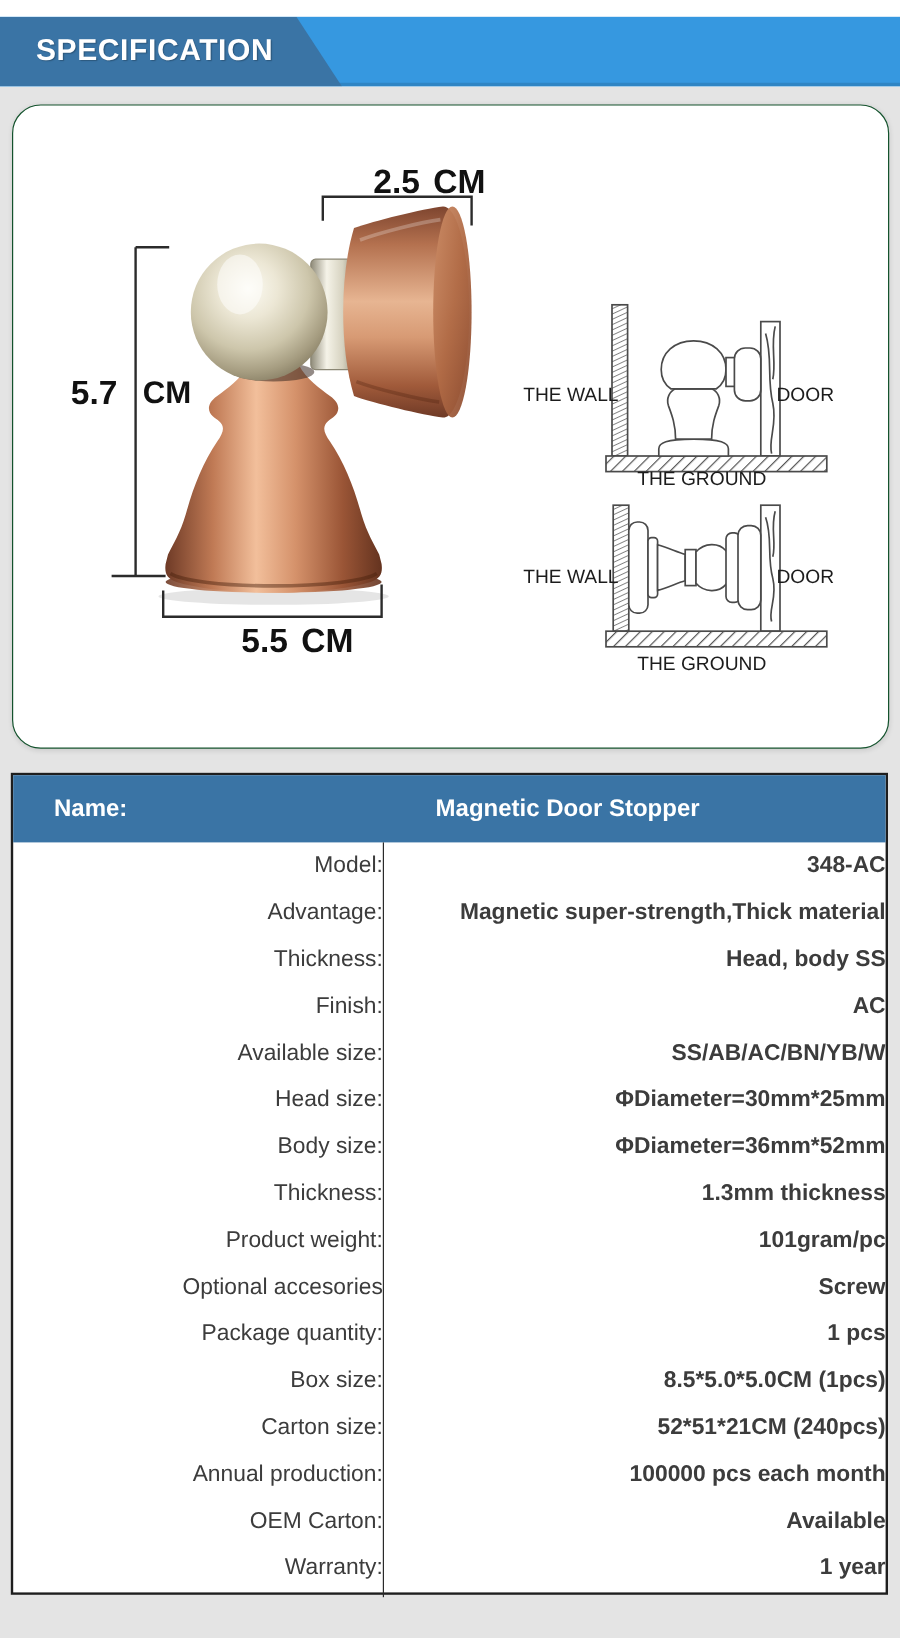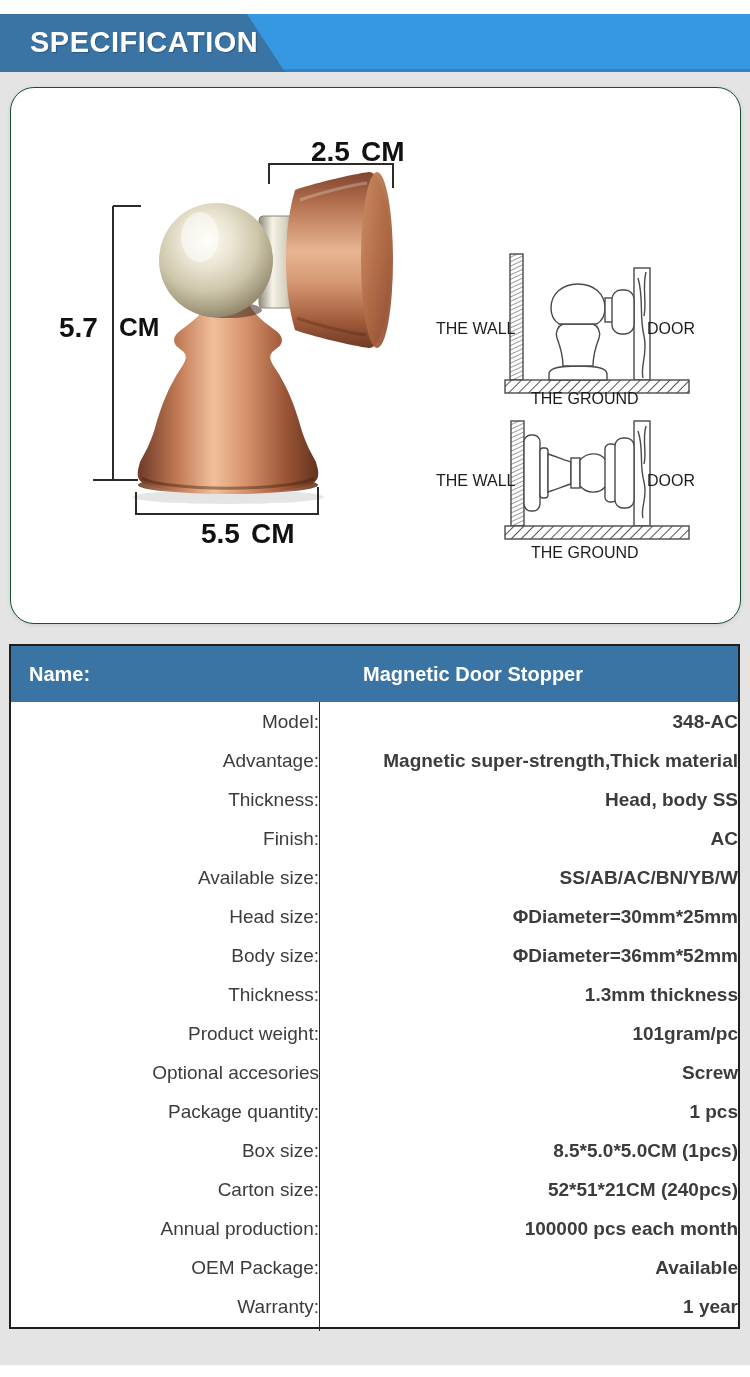--- a/index.html
+++ b/index.html
@@ -8,38 +8,38 @@
     font-family:"Liberation Sans", sans-serif;overflow:hidden;
   }
   .gray-bg{position:absolute;left:0;top:72px;width:750px;height:1293px;background:#e4e4e4;}
 
   
   .banner{position:absolute;left:0;top:14px;width:750px;height:58px;background:#3698e0;
     box-shadow:inset 0 -3px 0 rgba(0,0,0,.12);}
   .banner .dark{position:absolute;inset:0;background:#3a74a5;
     clip-path:polygon(0 0,247px 0,285px 100%,0 100%);}
   .banner .title{position:absolute;left:30px;top:0;line-height:56px;color:#ffffff;
-    font-size:29px;font-weight:bold;letter-spacing:.5px;text-shadow:1px 1px 1px rgba(0,0,0,.25);}
+    font-size:25px;font-weight:bold;letter-spacing:.5px;text-shadow:1px 1px 1px rgba(0,0,0,.25);}
 
   
   .card{position:absolute;left:10px;top:87px;width:729px;height:535px;background:#ffffff;
     border:1px solid #14532d;border-radius:24px;box-shadow:0 1px 4px rgba(0,0,0,.10);}
   .card svg{position:absolute;left:0;top:0;}
 
   svg text{font-family:"Liberation Sans", sans-serif;}
   .dim{font-size:28px;font-weight:bold;fill:#111;}
   .dim-sm{font-size:26px;font-weight:bold;fill:#111;}
   .diag-label{font-size:16px;fill:#1c1c1c;}
 
   
   .spec-table{position:absolute;left:9px;top:644px;width:727px;height:681px;background:#ffffff;
     border:2px solid #1e1e1e;}
   .spec-header{display:flex;height:56px;background:#3a74a5;color:#ffffff;
     font-size:20px;font-weight:bold;line-height:56px;}
-  .spec-header .hl{width:308px;padding-left:18px;box-sizing:border-box;}
+  .spec-header .hl{width:308px;padding-left:34px;box-sizing:border-box;}
   .spec-header .hv{flex:1;padding-left:44px;}
   .spec-body{position:relative;}
   .divider{position:absolute;left:308px;top:0;bottom:-5px;width:1px;background:#2a2a2a;}
   .spec-row{display:flex;height:39px;line-height:39px;font-size:19px;color:#3c3c3c;text-align:right;}
   .spec-row .cell{white-space:nowrap;overflow:hidden;}
   .spec-row .label{width:308px;padding-left:37px;box-sizing:border-box;}
   .spec-row .value{flex:1;padding-left:44px;font-weight:bold;}
 </style>
 </head>
 <body>
@@ -224,21 +224,21 @@
       </div>
       <div class="spec-row">
         <div class="cell label">Carton size:</div>
         <div class="cell value">52*51*21CM (240pcs)</div>
       </div>
       <div class="spec-row">
         <div class="cell label">Annual production:</div>
         <div class="cell value">100000 pcs each month</div>
       </div>
       <div class="spec-row">
-        <div class="cell label">OEM Package:</div>
+        <div class="cell label">OEM Carton:</div>
         <div class="cell value">Available</div>
       </div>
       <div class="spec-row">
         <div class="cell label">Warranty:</div>
         <div class="cell value">1 year</div>
       </div>
     </div>
 </div>
 
 </body></html>

